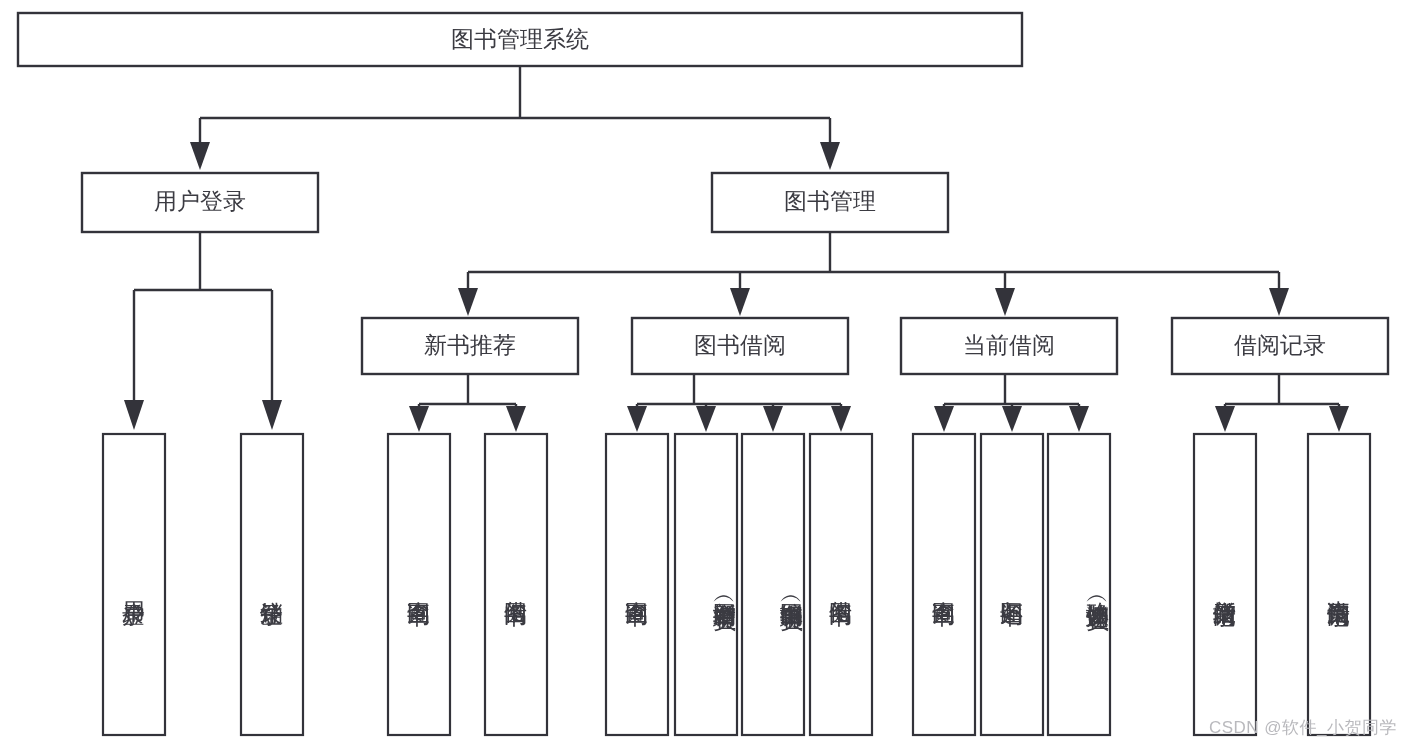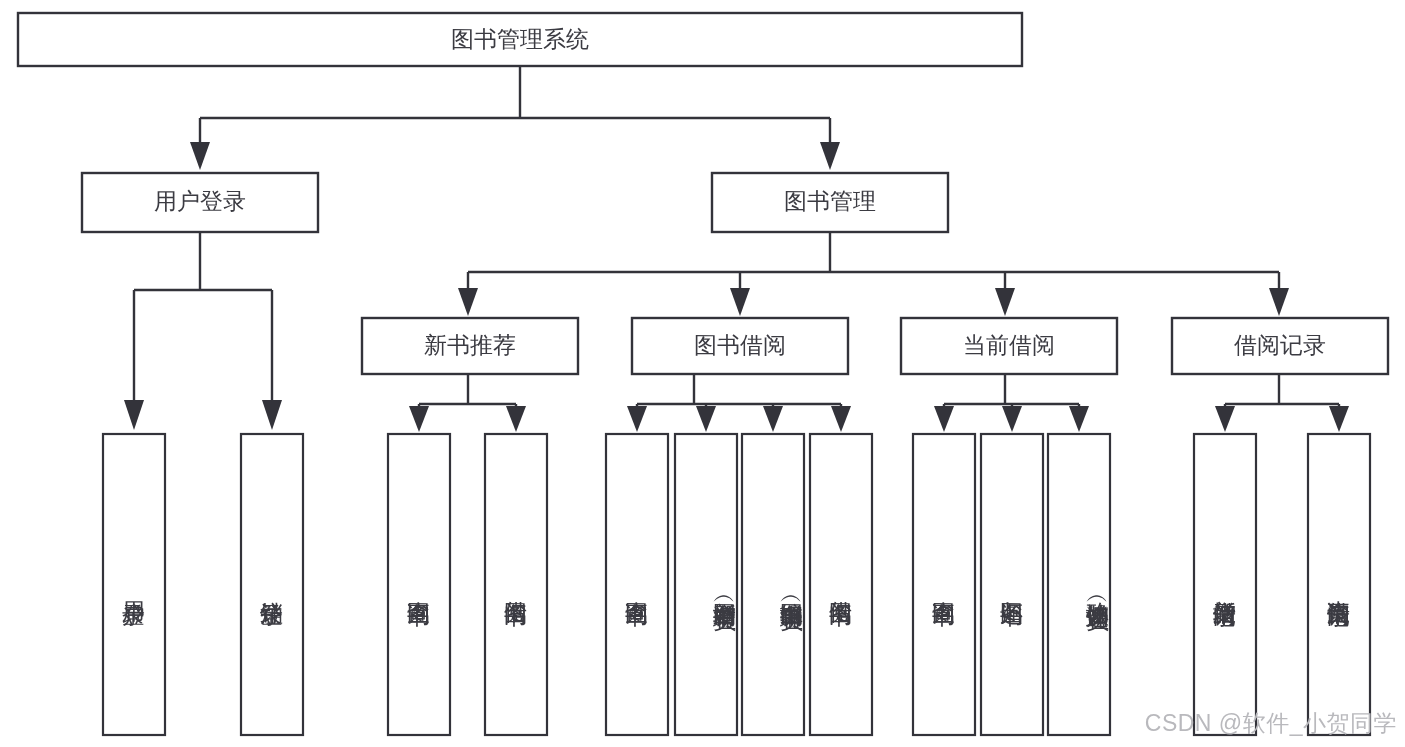--- a/index.html
+++ b/index.html
@@ -70,21 +70,21 @@
     text-align: center;
     white-space: pre-line;
     pointer-events: none;
     user-select: none;
   }
   .watermark {
     position: absolute;
     right: 8px;
     bottom: 8px;
     font-family: "Liberation Sans", "DejaVu Sans", sans-serif;
-    font-size: 23px;
+    font-size: 17px;
     color: #b9b9bd;
     letter-spacing: 0.5px;
     white-space: nowrap;
   }
 </style>
 </head>
 <body>
 
 <div id="diagram-root">
 

